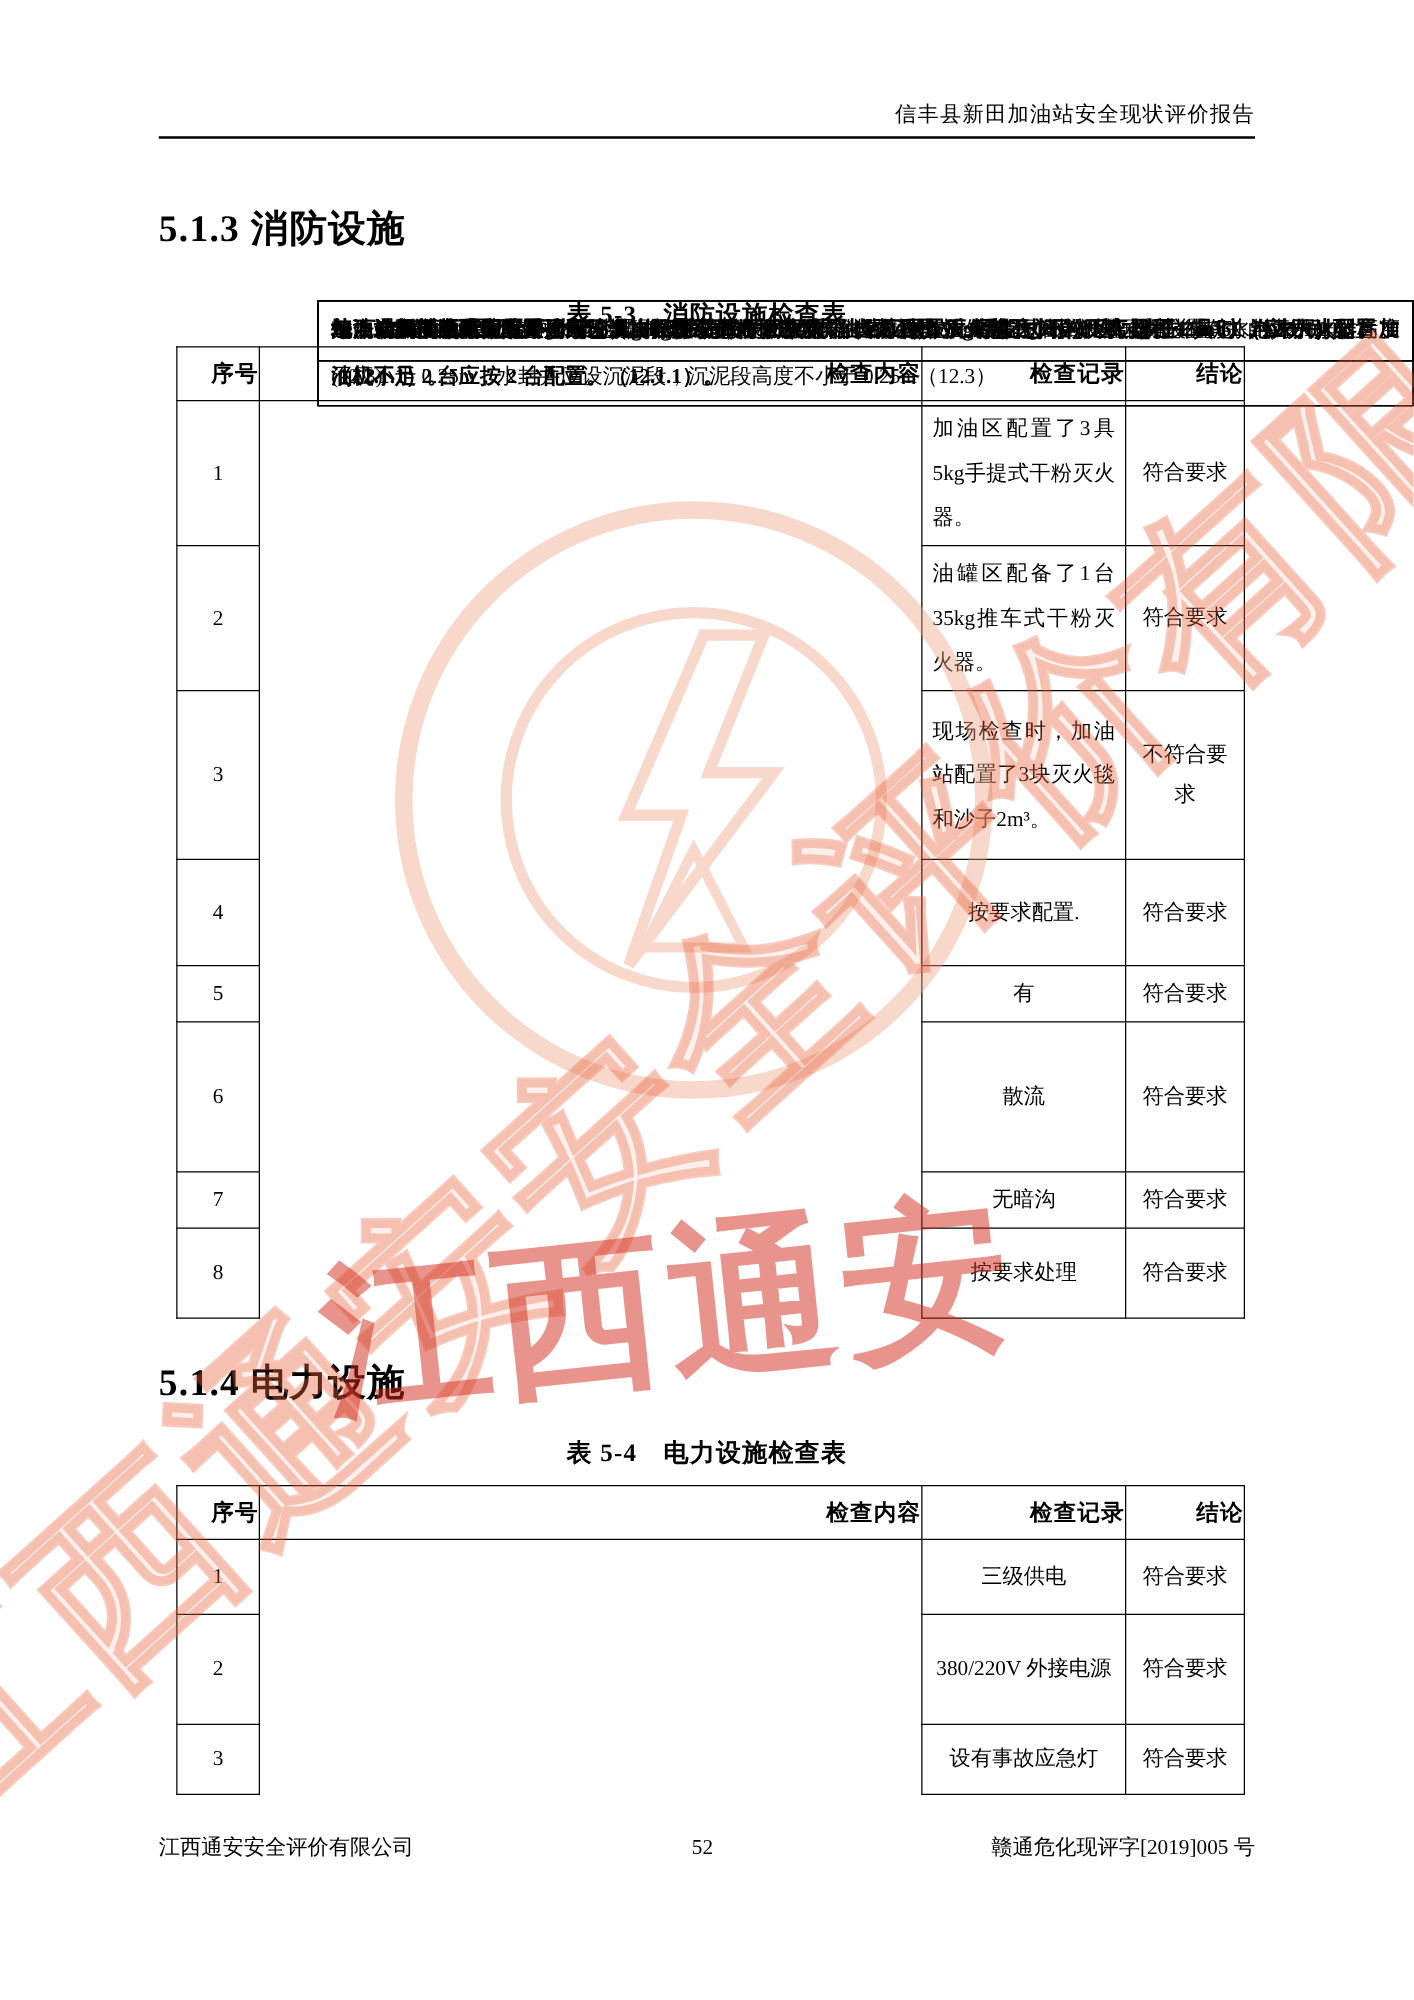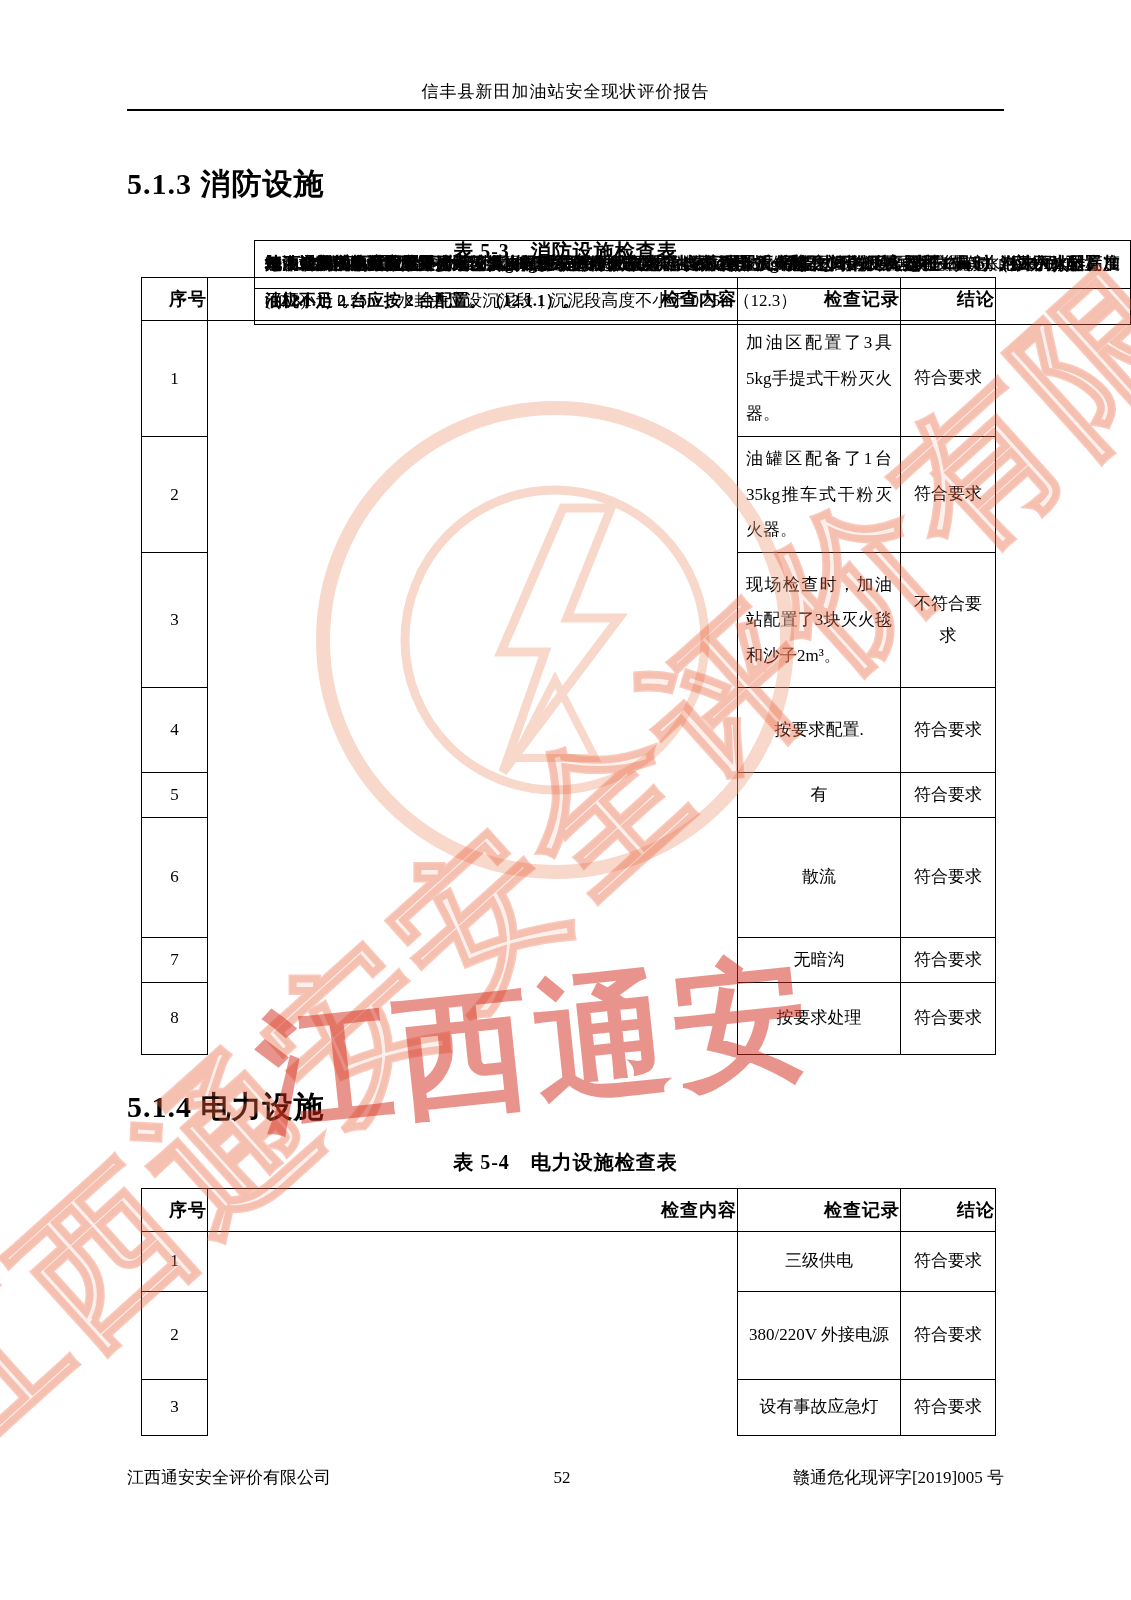--- a/index.html
+++ b/index.html
@@ -6,21 +6,21 @@
   html,body { background:#ffffff; }
   .page {
     position:relative; width:1131px; height:1600px; margin:0 auto;
     background:#ffffff; color:#000;
     font-family:"Liberation Serif","DejaVu Serif",serif;
     overflow:hidden;
   }
   
   .doc-header {
     position:absolute; top:80px; left:127px; width:877px;
-    text-align:center; font-size:17px; letter-spacing:1px;
+    text-align:right; font-size:17px; letter-spacing:1px;
   }
   .header-rule {
     position:absolute; top:109px; left:127px; width:877px;
     border-top:2px solid #000;
   }
   
   .content { position:absolute; top:120px; left:127px; width:877px; z-index:1; }
   .sec-heading {
     font-size:30px; font-weight:bold; letter-spacing:1px;
     margin-top:46px; line-height:1.2;

